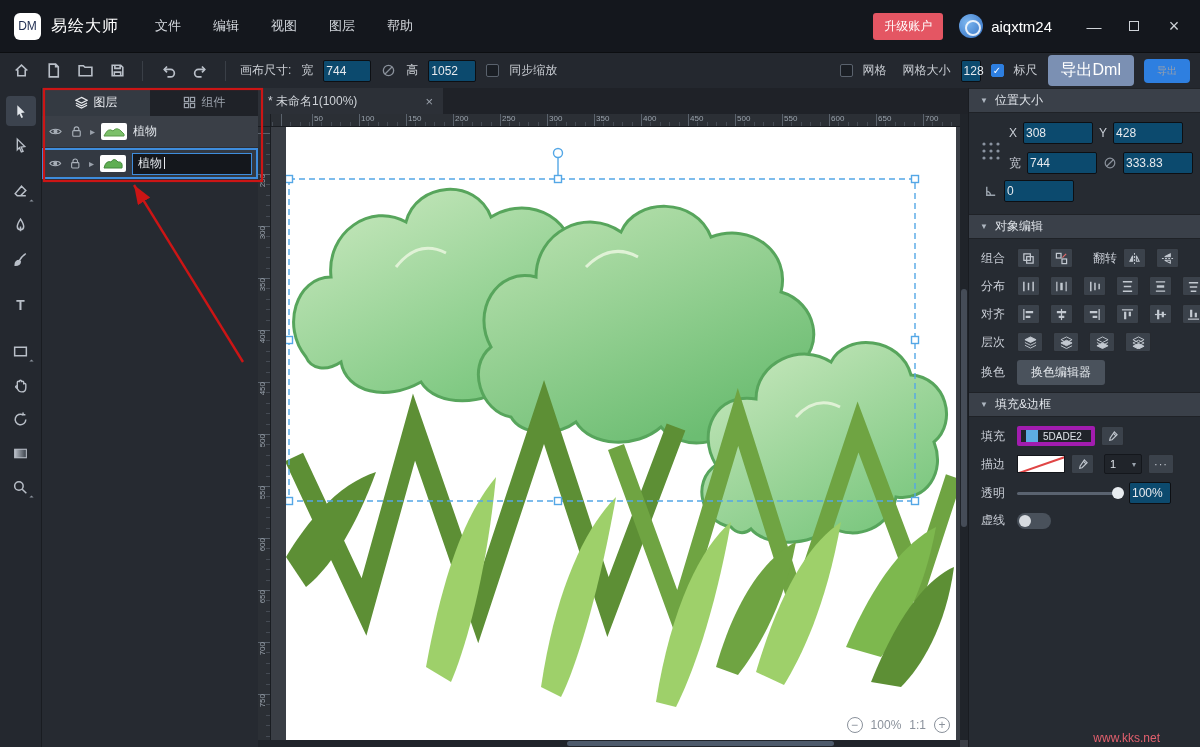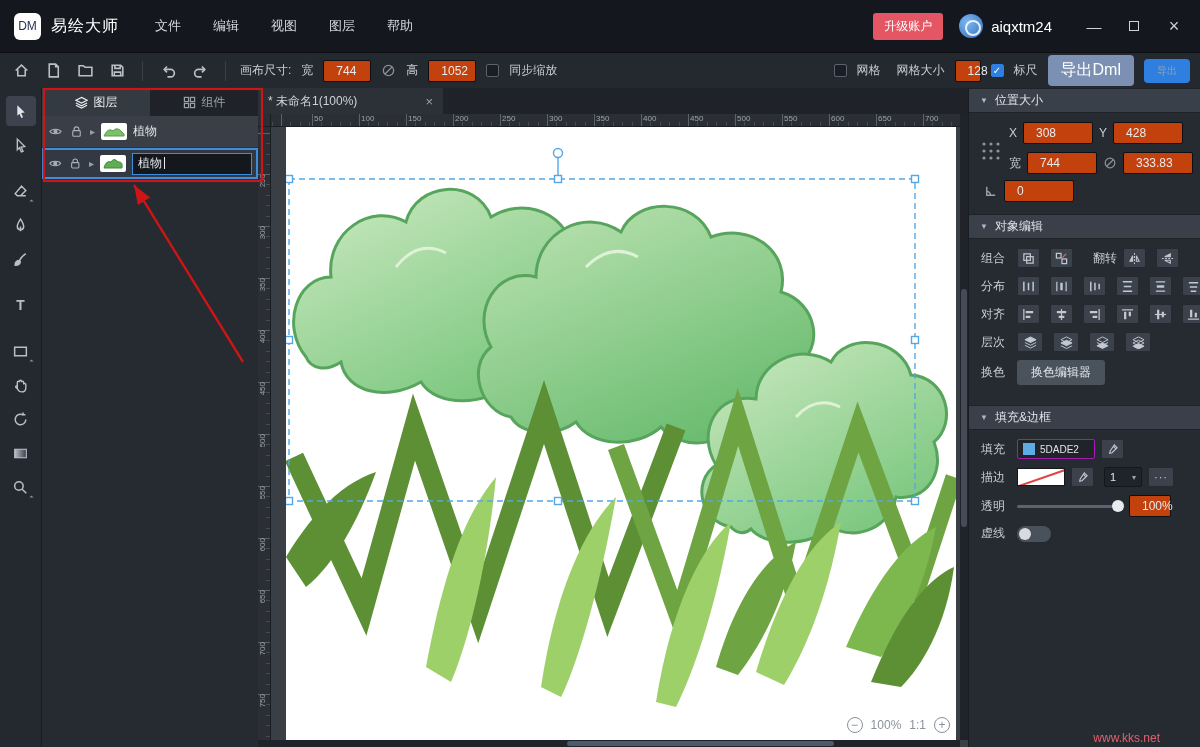--- a/index.html
+++ b/index.html
@@ -27,22 +27,22 @@
     color:#cfd3d8; font-size:15px; }
   .maxbox { width:10px; height:10px; border:1.4px solid #cfd3d8; }
 
   
   .toolbar { position:absolute; top:52px; left:0; right:0; height:36px; background:#24282f;
     border-top:1px solid #0c0e11; display:flex; align-items:center; padding:0 10px; gap:10px; }
   .tico { width:22px; height:22px; display:flex; align-items:center; justify-content:center; }
   .tico svg { width:17px; height:17px; }
   .sep { width:1px; height:20px; background:#3a3f47; margin:0 4px; }
   .lbl { color:#c9cdd3; font-size:12px; white-space:nowrap; }
-  .inp { background:#c2410c; border:1px solid #0d0f13; color:#e8eaee; font-size:12px;
-    height:22px; padding:0 12px; display:flex; align-items:center; border-radius:2px; }
+  .inp { background:#0c4a6e; border:1px solid #0d0f13; color:#e8eaee; font-size:12px;
+    height:22px; padding:0 2px; display:flex; align-items:center; border-radius:2px; }
   .inp.w46 { width:48px; } .inp.w44 { width:20px;text-align:right; } .inp.w56 { width:70px; } .inp.w40 { width:42px; }
   .chk { width:13px; height:13px; border:1px solid #5a626d; background:#1a1e24; border-radius:2px;
     display:inline-flex; align-items:center; justify-content:center; font-size:10px; color:#fff; }
   .chk.on { background:#2e7fe0; border-color:#2e7fe0; }
   .spacer { flex:1; }
   .btn { font-size:16px; color:#fff; border-radius:4px; padding:5px 13px; white-space:nowrap; }
   .btn.dml { background:#7b90b3; }
   .btn.exp { background:#2e7fe0; }
 
   
@@ -121,21 +121,21 @@
   .plbl { font-size:12px; color:#c9ced6; flex:none; }
   .plbl.w28 { width:30px; }
   .pos-wrap { display:flex; gap:8px; }
   .anchor-grid { width:24px; display:flex; align-items:center; justify-content:center; }
   .pos-rows { flex:1; }
   .ibtn { width:23px; height:20px; background:#3b424b; border:1px solid #262a30; border-radius:2px;
     display:inline-flex; align-items:center; justify-content:center; margin-right:4px; flex:none; }
   .ibtn svg { width:13px; height:13px; }
   .ibtn.w26 { width:26px; }
   .recolor { background:#4a525c; color:#e3e7ec; font-size:12px; padding:4px 14px; border-radius:3px; }
-  .fillbox { width:78px; height:20px; background:#20242a; border:1px solid #a21caf; border-radius:2px;
+  .fillbox { width:78px; height:20px; background:#20242a; border:4px solid #a21caf; border-radius:2px;
     display:flex; align-items:center; gap:5px; padding:0 5px; }
   .fillsw { width:12px; height:12px; flex:none; }
   .filltxt { font-size:10px; color:#dfe3e9; }
   .strokebox { width:48px; height:18px; background:#fff; border:1px solid #14171c; position:relative; overflow:hidden; }
   .wsel { width:38px; height:20px; background:#20242a; border:1px solid #14171c; border-radius:2px;
     display:flex; align-items:center; justify-content:space-between; padding:0 5px; font-size:11px; color:#dfe3e9; }
   .more { width:26px; height:20px; background:#3b424b; border:1px solid #262a30; border-radius:2px;
     display:flex; align-items:center; justify-content:center; color:#c3c9d1; font-size:11px; letter-spacing:1px; }
   .slider { position:relative; width:106px; height:12px; flex:none; }
   .strack { position:absolute; left:0; right:0; top:5px; height:3px; background:#5a6370; border-radius:2px; }
@@ -652,21 +652,21 @@
               </svg>
             </span>
           <span class="ibtn w26">
               <svg viewBox="0 0 14 14" stroke="#c3c9d1" stroke-width="1">
                 <path d="M7 1 13 4 7 7 1 4Z" fill="none"></path>
                 <path d="M7 4.5 13 7.5 7 10.5 1 7.5Z" fill="none"></path>
                 <path d="M7 8 13 11 7 14 1 11Z" fill="#c3c9d1"></path>
               </svg>
             </span>
         </div>
-        <div class="prow" style="margin-bottom:16px;">
+        <div class="prow" style="margin-bottom:3px;">
           <span class="plbl w28">换色</span>
           <span class="recolor">换色编辑器</span>
         </div>
       </div>
 
       <div class="sechdr">
         <span class="tri">▼</span>
         <span>填充&amp;边框</span>
       </div>
       <div class="secbody">

